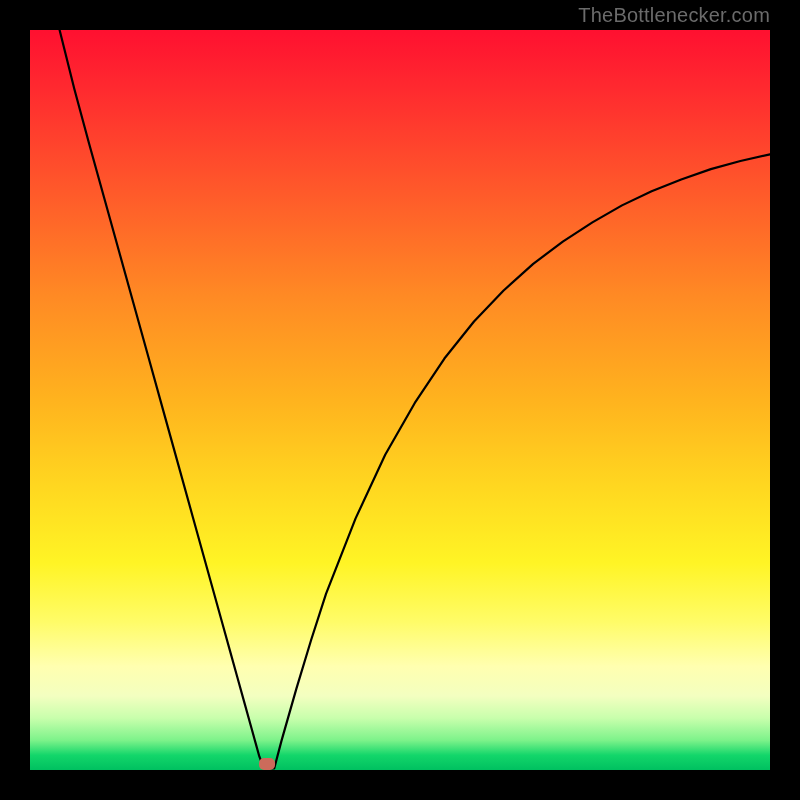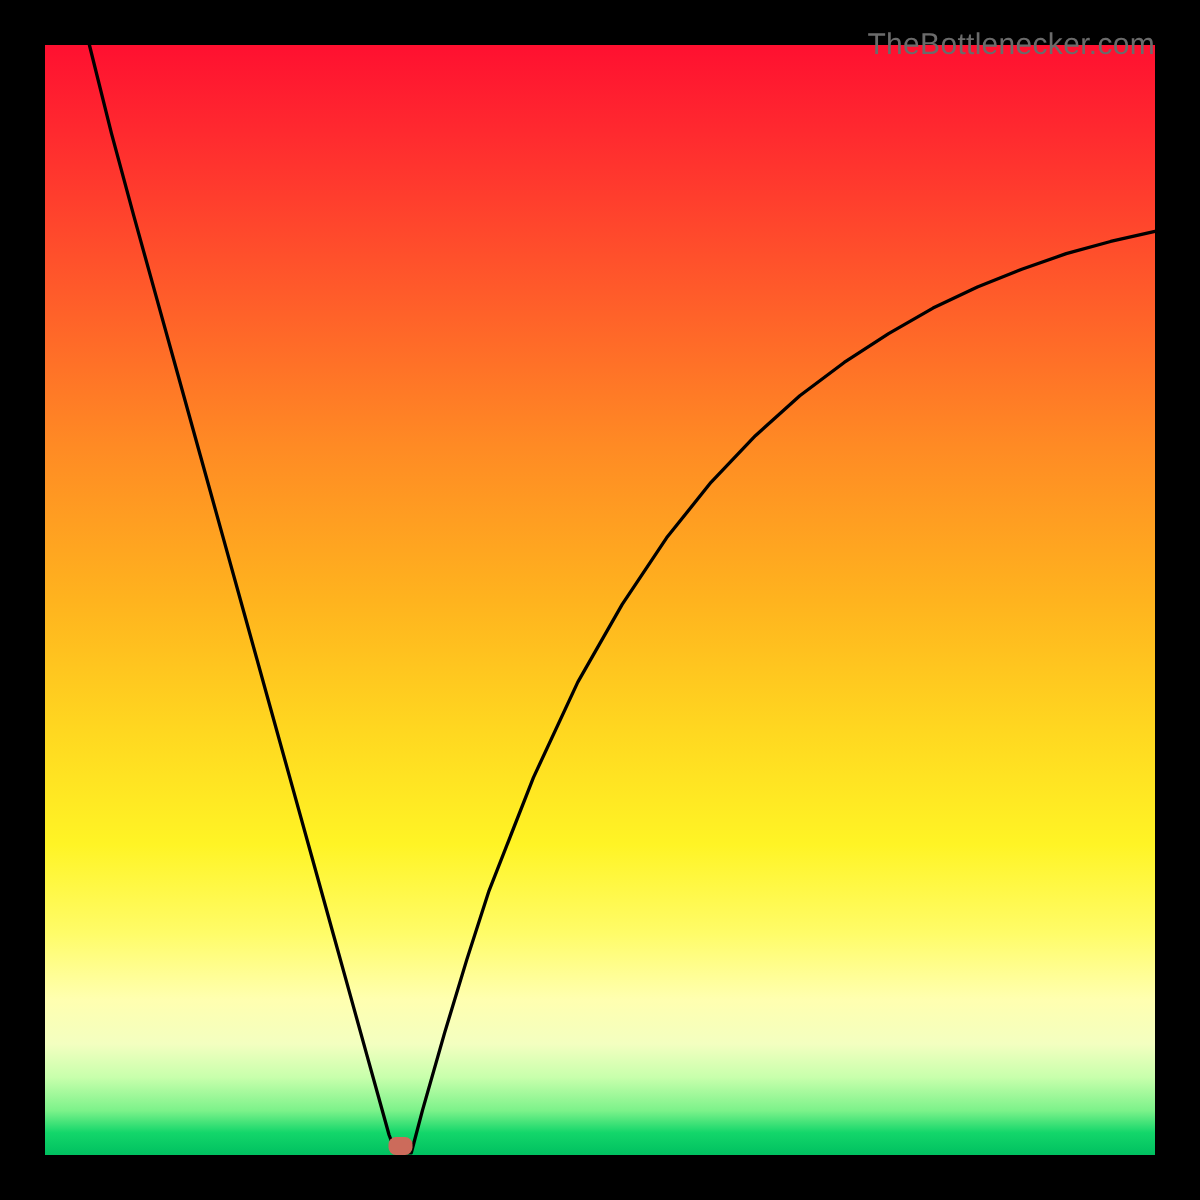--- a/index.html
+++ b/index.html
@@ -37,21 +37,21 @@
       #ffffb0 86%,
       #f3ffc0 90%,
       #c8ffac 93%,
       #7cf28a 96%,
       #13d66a 98%,
       #00c060 100%
     );
   }
   .attribution {
     position: absolute;
-    top: 19px;
+    top: 4px;
     right: 30px;
     color: #6b6b6b;
     font-size: 20px;
     font-weight: 500;
     letter-spacing: 0.2px;
     white-space: nowrap;
   }
   svg.curve {
     position: absolute;
     inset: 0;

